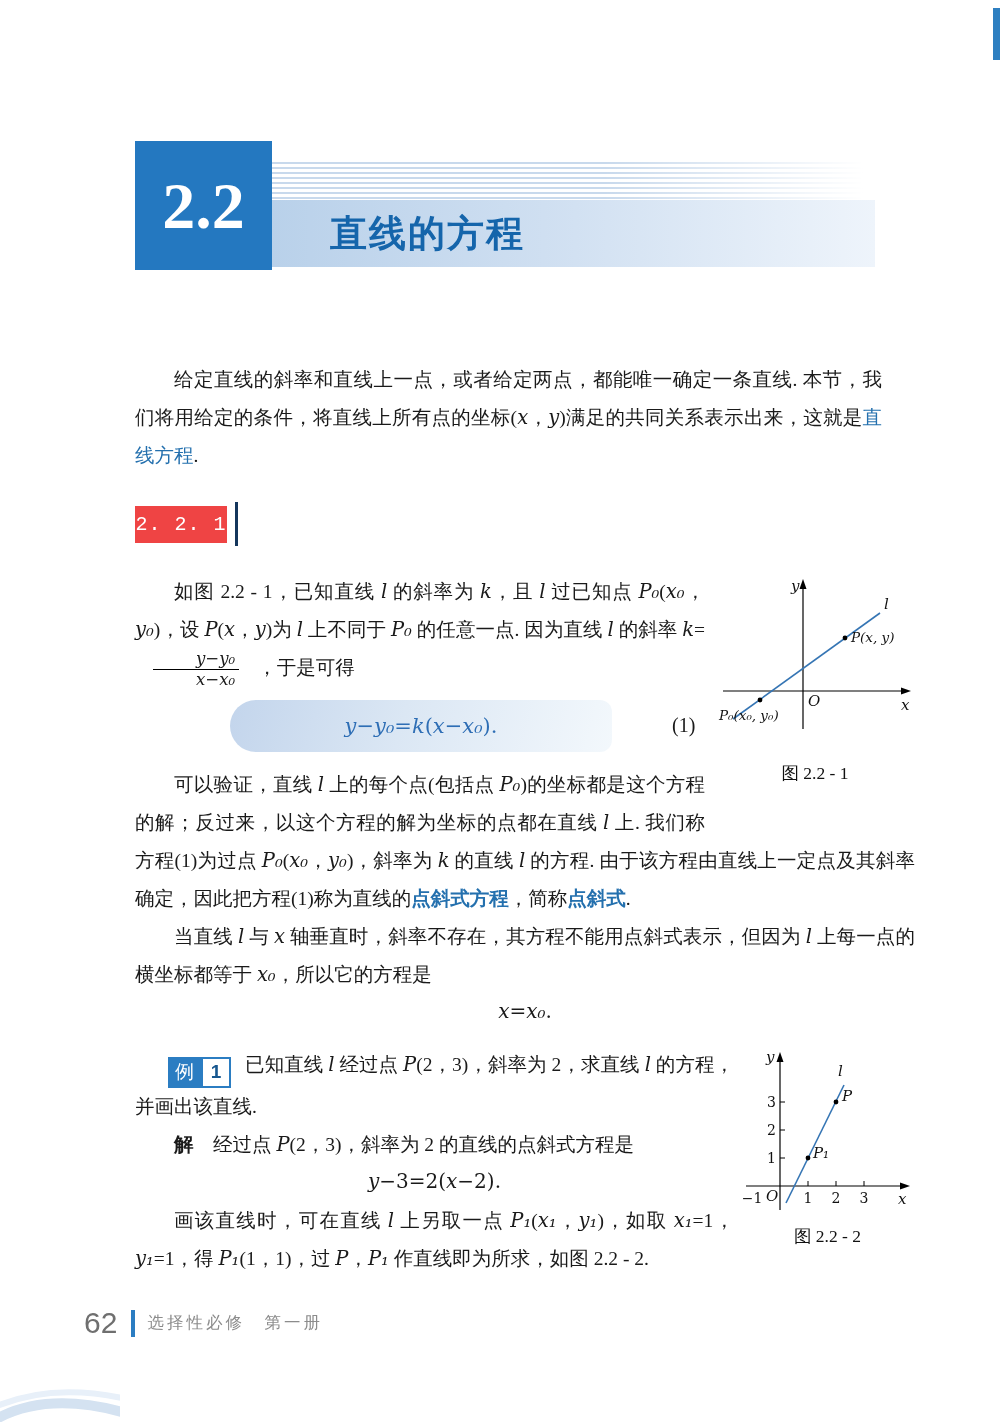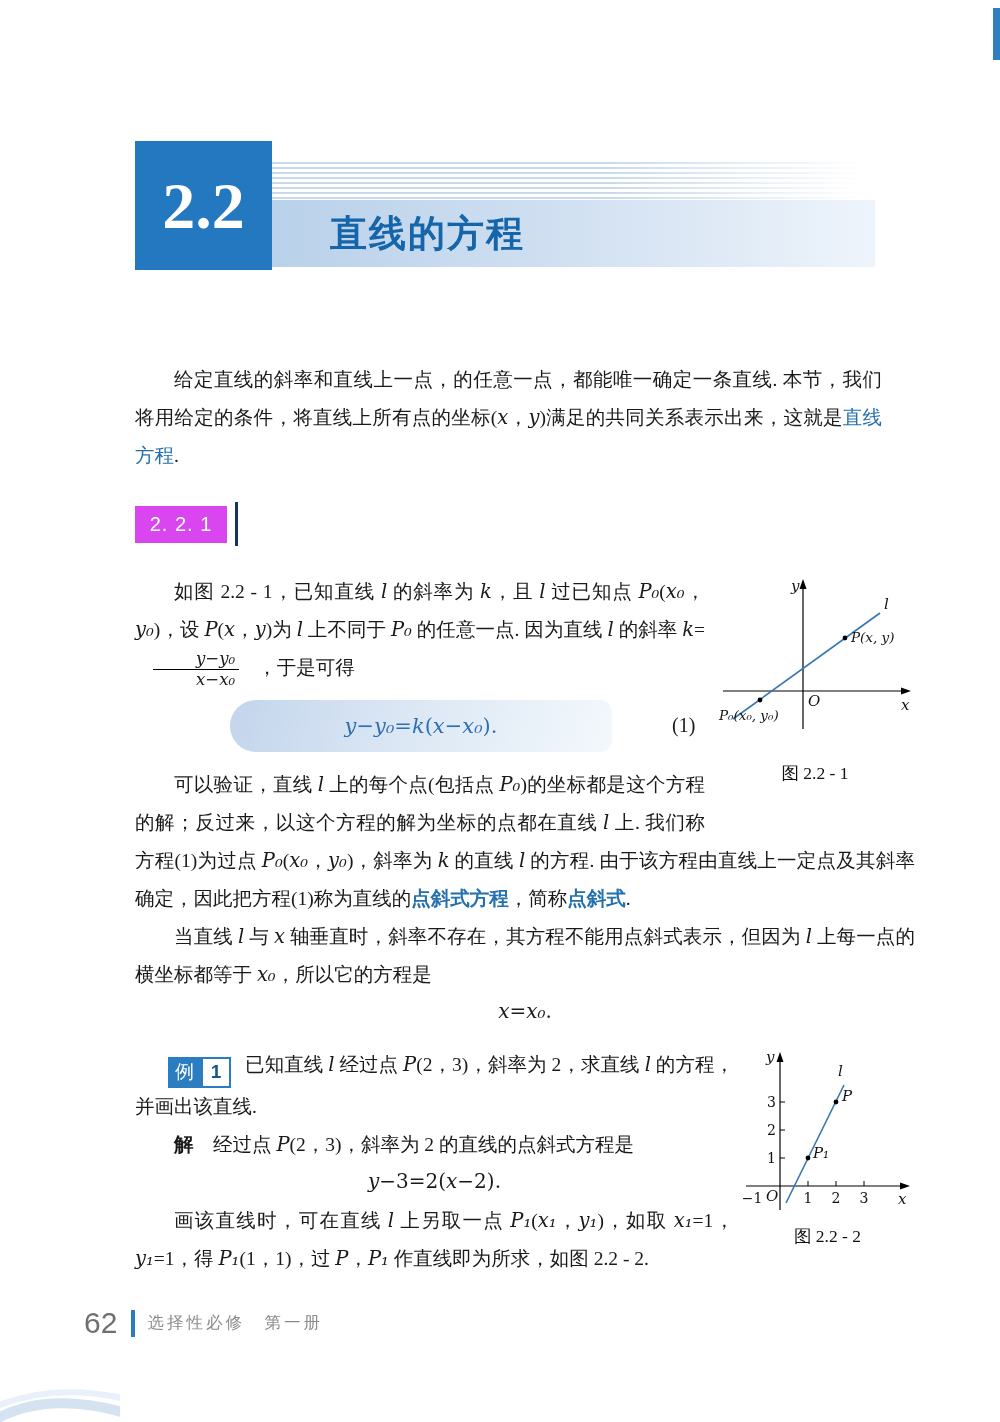--- a/index.html
+++ b/index.html
@@ -22,23 +22,23 @@
           background:linear-gradient(to right, #b9d1ea 0%, #cfdff1 45%, #eef4fb 100%);
           display:flex; align-items:center; }
   .band h1 { margin-left:58px; font-size:37px; font-weight:bold; color:#1565ab; letter-spacing:2px; }
 
   
   .intro { position:absolute; left:135px; top:361px; width:747px;
            font-size:19.5px; line-height:38px; text-align:justify; text-indent:2em; }
 
   
   .sub-head { position:absolute; left:135px; top:502px; display:flex; align-items:center; }
-  .sub-num { width:92px; height:37px; background:#d946ef; color:#fff; font-size:20px;
+  .sub-num { width:92px; height:37px; background:#ef4444; color:#fff; font-size:20px;
              display:flex; align-items:center; justify-content:center; letter-spacing:1px;
-             font-family:Liberation Sans, sans-serif; }
+             font-family:Liberation Mono, monospace; }
   .sub-div { width:3px; height:44px; background:#14365c; margin-left:8px; }
   .sub-head h2 { margin-left:17px; font-size:25px; font-weight:bold; color:#000; }
 
   
   .content1 { position:absolute; left:135px; top:573px; width:780px; }
   .content2 { position:absolute; left:135px; top:1046px; width:780px; }
   .body { font-size:19.5px; line-height:38px; text-align:justify; }
   .indent { text-indent:2em; }
 
   
@@ -98,21 +98,21 @@
   <div class="edge-bar"></div>
 
   <div class="num-box">
     <span>2.2</span>
   </div>
   <div class="stripes"></div>
   <div class="band">
     <h1>直线的方程</h1>
   </div>
 
-  <p class="intro"><span>给定直线的斜率和直线上一点，的任意一点，都能唯一确定一条直线. 本节，我们将用给定的条件，将直线上所有点的坐标(</span><span class="m">x</span><span>，</span><span class="m">y</span><span>)满足的共同关系表示出来，这就是</span><span class="term">直线方程</span><span>.</span></p>
+  <p class="intro"><span>给定直线的斜率和直线上一点，或者给定两点，都能唯一确定一条直线. 本节，我们将用给定的条件，将直线上所有点的坐标(</span><span class="m">x</span><span>，</span><span class="m">y</span><span>)满足的共同关系表示出来，这就是</span><span class="term">直线方程</span><span>.</span></p>
 
   <div class="sub-head">
     <div class="sub-num">2. 2. 1</div>
     <div class="sub-div"></div>
   </div>
 
   <section class="content1">
     <figure class="fig fig1">
       <svg width="200" height="168" viewBox="0 0 200 168">
         <line x1="8" y1="118" x2="190" y2="118" stroke="#000" stroke-width="1.2"></line>

